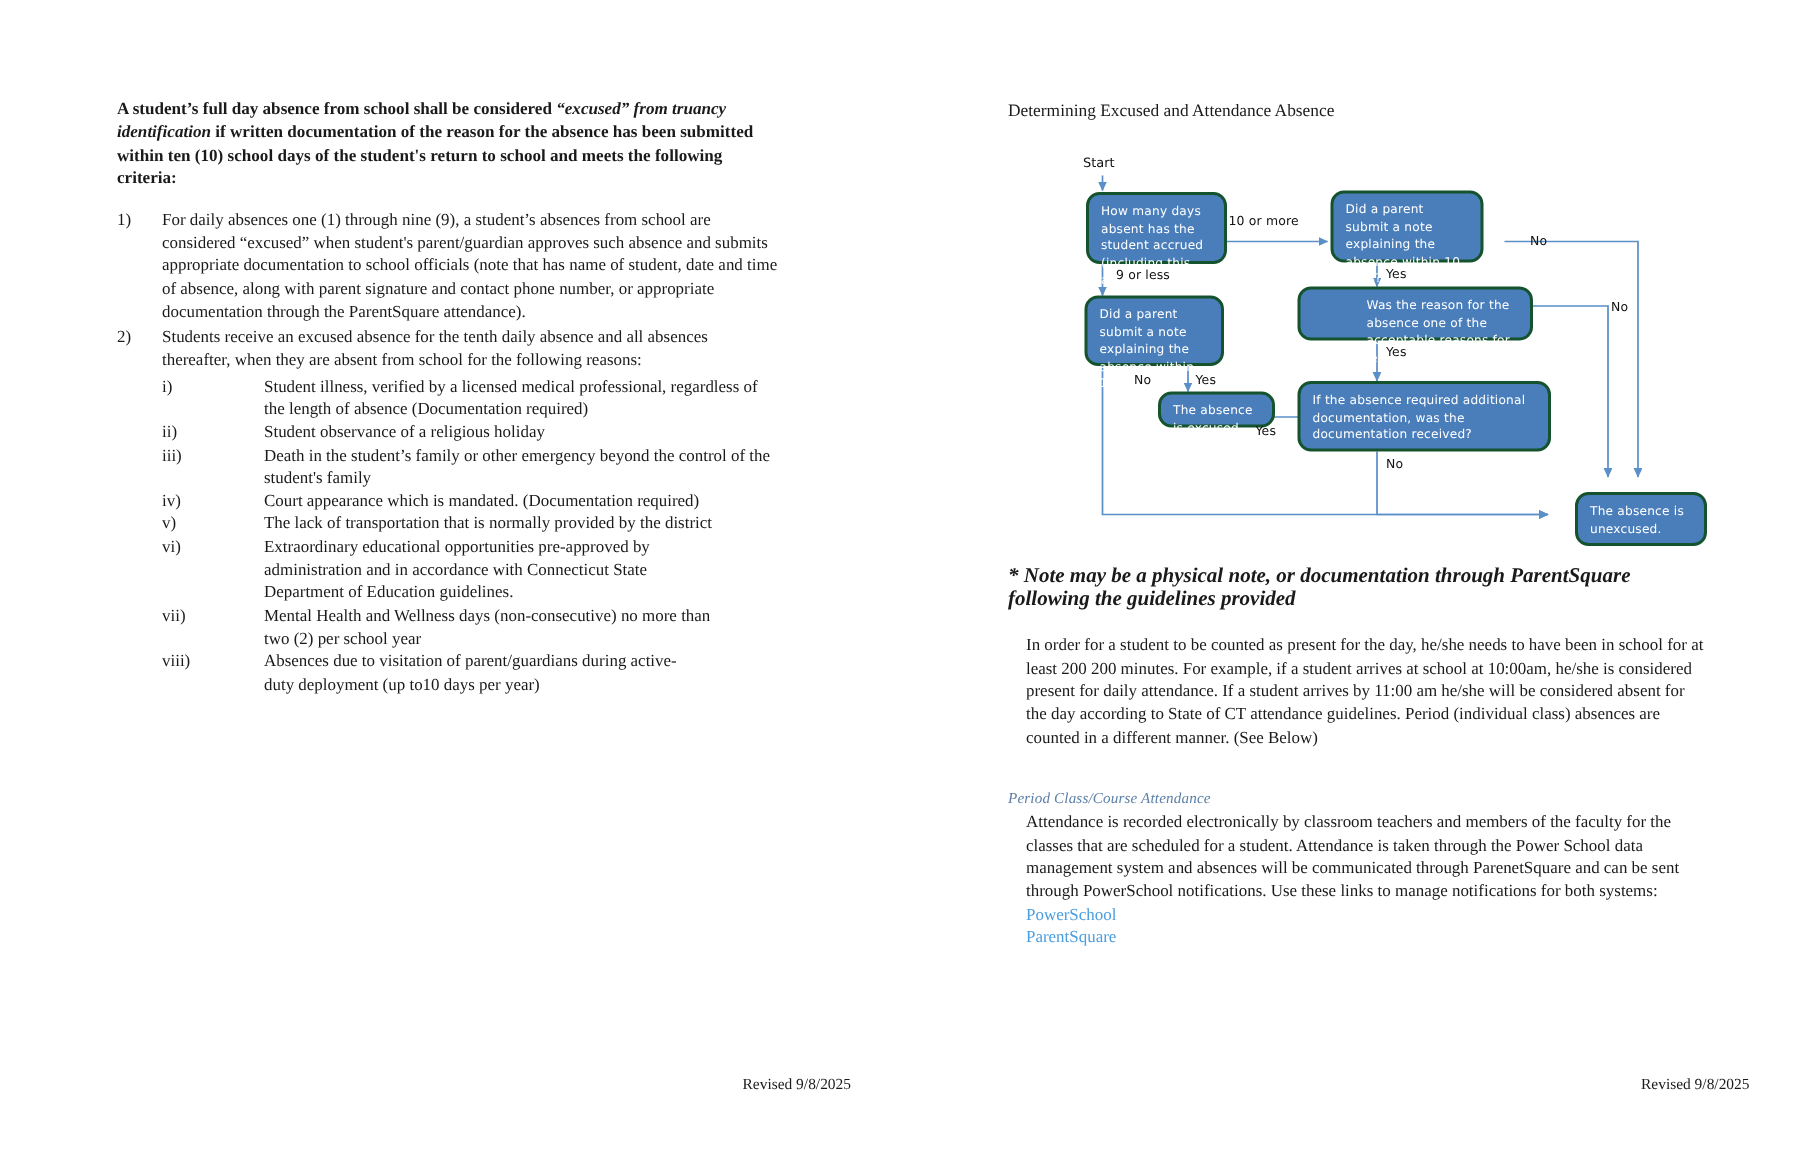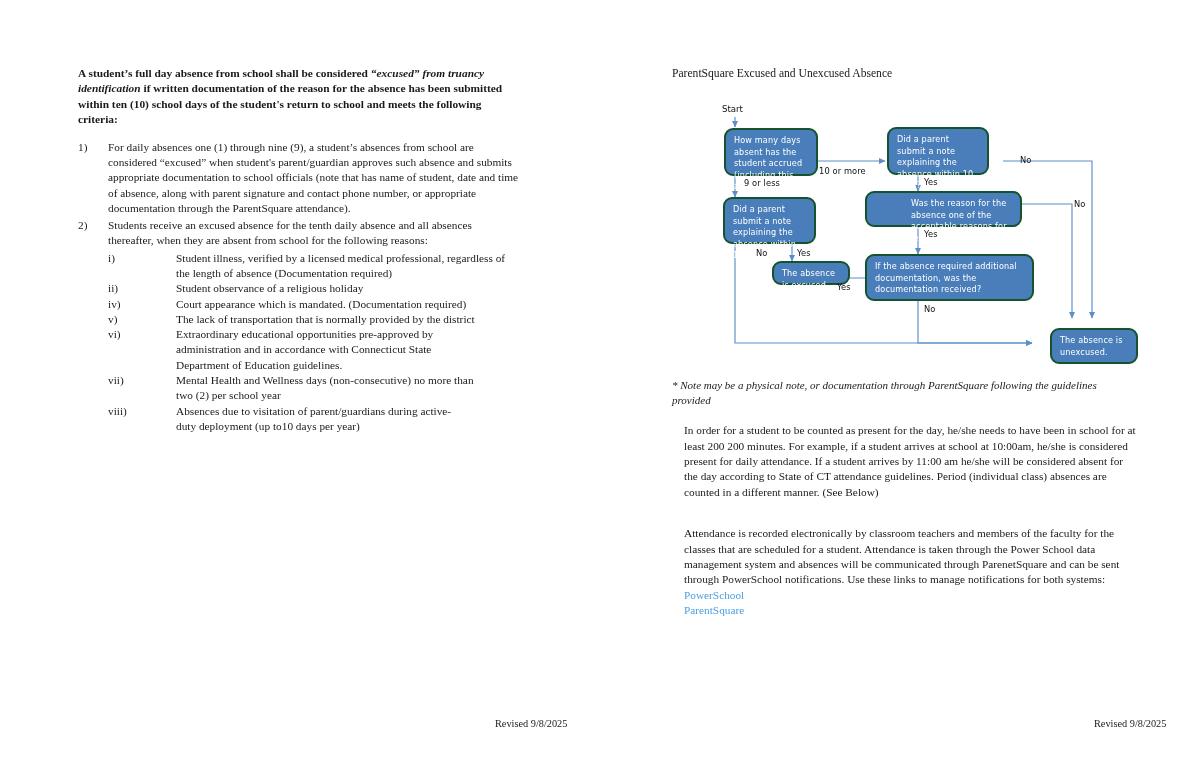--- a/index.html
+++ b/index.html
@@ -86,24 +86,24 @@
   .roman-wrap { margin-left: 30px; margin-top: 1px; }
 
   
   .rc-title {
     font-size: 11.6px;
     line-height: 15px;
     margin: 0 0 14px 0;
   }
 
   .footnote {
-    font-size: 11px;
+    font-size: 14px;
     line-height: 14.6px;
     font-style: italic;
-    font-weight: normal;
+    font-weight: bold;
     margin: 0 0 16px 0;
   }
 
   .sec-head {
     font-size: 10.1px;
     line-height: 13px;
     font-style: italic;
     color: #5b7fa6;
     margin: 0 0 2px 0;
     letter-spacing: .1px;
@@ -200,20 +200,24 @@
       <ol class="roman-list">
         <li>
           <span class="marker">i)</span>
           <span>Student illness, verified by a licensed medical professional, regardless of the length of absence (Documentation required)</span>
         </li>
         <li>
           <span class="marker">ii)</span>
           <span>Student observance of a religious holiday</span>
         </li>
         <li>
+          <span class="marker">iii)</span>
+          <span>Death in the student’s family or other emergency beyond the control of the student's family</span>
+        </li>
+        <li>
           <span class="marker">iv)</span>
           <span>Court appearance which is mandated. (Documentation required)</span>
         </li>
         <li>
           <span class="marker">v)</span>
           <span>The lack of transportation that is normally provided by the district</span>
         </li>
         <li>
           <span class="marker">vi)</span>
           <span style="display:inline-block;max-width:268px">Extraordinary educational opportunities pre-approved by administration and in accordance with Connecticut State Department of Education guidelines.</span>
@@ -224,21 +228,21 @@
         </li>
         <li>
           <span class="marker">viii)</span>
           <span style="display:inline-block;max-width:294px">Absences due to visitation of parent/guardians during active-duty deployment (up to10 days per year)</span>
         </li>
       </ol>
     </div>
   </div>
 
   <div class="col-right">
-    <p class="rc-title">ParentSquare Excused and Unexcused Absence</p>
+    <p class="rc-title">Determining Excused and Attendance Absence</p>
   </div>
 
   <div id="flow">
 
     <svg width="462" height="285" viewBox="0 0 462 285">
       <defs>
         <marker id="ah" markerWidth="7" markerHeight="7" refX="5.2" refY="2.6" orient="auto" markerUnits="strokeWidth">
           <path d="M0,0 L5.6,2.6 L0,5.2 z" fill="#5b8fc7"></path>
         </marker>
       </defs>
@@ -277,40 +281,41 @@
     <div class="fc-box" style="left:51px; top:101px; width:93px; height:47px;">Did a parent submit  a note explaining the absence  within 10 days? *</div>
 
     <div class="fc-box" style="left:193px; top:95px; width:157px; height:36px;padding-left:44px;">Was the reason for the absence one of the acceptable reasons for level 2?</div>
 
     <div class="fc-box" style="left:193px; top:158px; width:169px; height:47px;">If the absence required additional documentation, was the documentation received?</div>
 
     <div class="fc-box" style="left:100px; top:165px; width:78px; height:24px;">The absence is excused.</div>
 
     <div class="fc-box" style="left:362px; top:232px; width:88px; height:36px;margin-left:16px;">The absence is unexcused.</div>
 
-    <span class="fc-label" style="left:147px; top:70px;">10 or more</span>
+    <span class="fc-label" style="left:147px; top:46px;">10 or more</span>
     <span class="fc-label" style="left:72px;  top:82px;">9 or less</span>
     <span class="fc-label" style="left:348px; top:59px;">No</span>
     <span class="fc-label" style="left:252px; top:81px;">Yes</span>
     <span class="fc-label" style="left:402px; top:103px;">No</span>
     <span class="fc-label" style="left:252px; top:133px;">Yes</span>
     <span class="fc-label" style="left:84px;  top:152px;">No</span>
     <span class="fc-label" style="left:125px; top:152px;">Yes</span>
     <span class="fc-label" style="left:165px; top:186px;">Yes</span>
     <span class="fc-label" style="left:252px; top:208px;">No</span>
   </div>
 
   <div style="position:absolute; left:672px; top:378px; width:464px;">
 
     <p class="footnote">*  Note may be a physical note, or documentation through ParentSquare following the guidelines provided</p>
 
     <p class="sec-body">In order for a student to be counted as present for the day, he/she needs to have been in school for at least 200 200 minutes. For example, if a student arrives at school at 10:00am, he/she is considered present for daily attendance. If a student arrives by 11:00 am he/she will be considered absent for the day according to State of CT attendance guidelines.  Period (individual class) absences are counted in a different manner. (See Below)</p>
 
     <div class="spacer-22"></div>
 
+    <p class="sec-head">Period Class/Course Attendance</p>
     <p class="sec-body">Attendance is recorded electronically by classroom teachers and members of the faculty for the classes that are scheduled for a student.  Attendance is taken through the Power School data management system and absences will be communicated through ParenetSquare and can be sent through PowerSchool notifications.  Use these links to manage notifications for both systems:</p>
 
     <a class="link">PowerSchool</a>
     <a class="link">ParentSquare</a>
   </div>
 
   <div class="footer footer-left">Revised 9/8/2025</div>
   <div class="footer footer-right">Revised 9/8/2025</div>
 
 </div>

